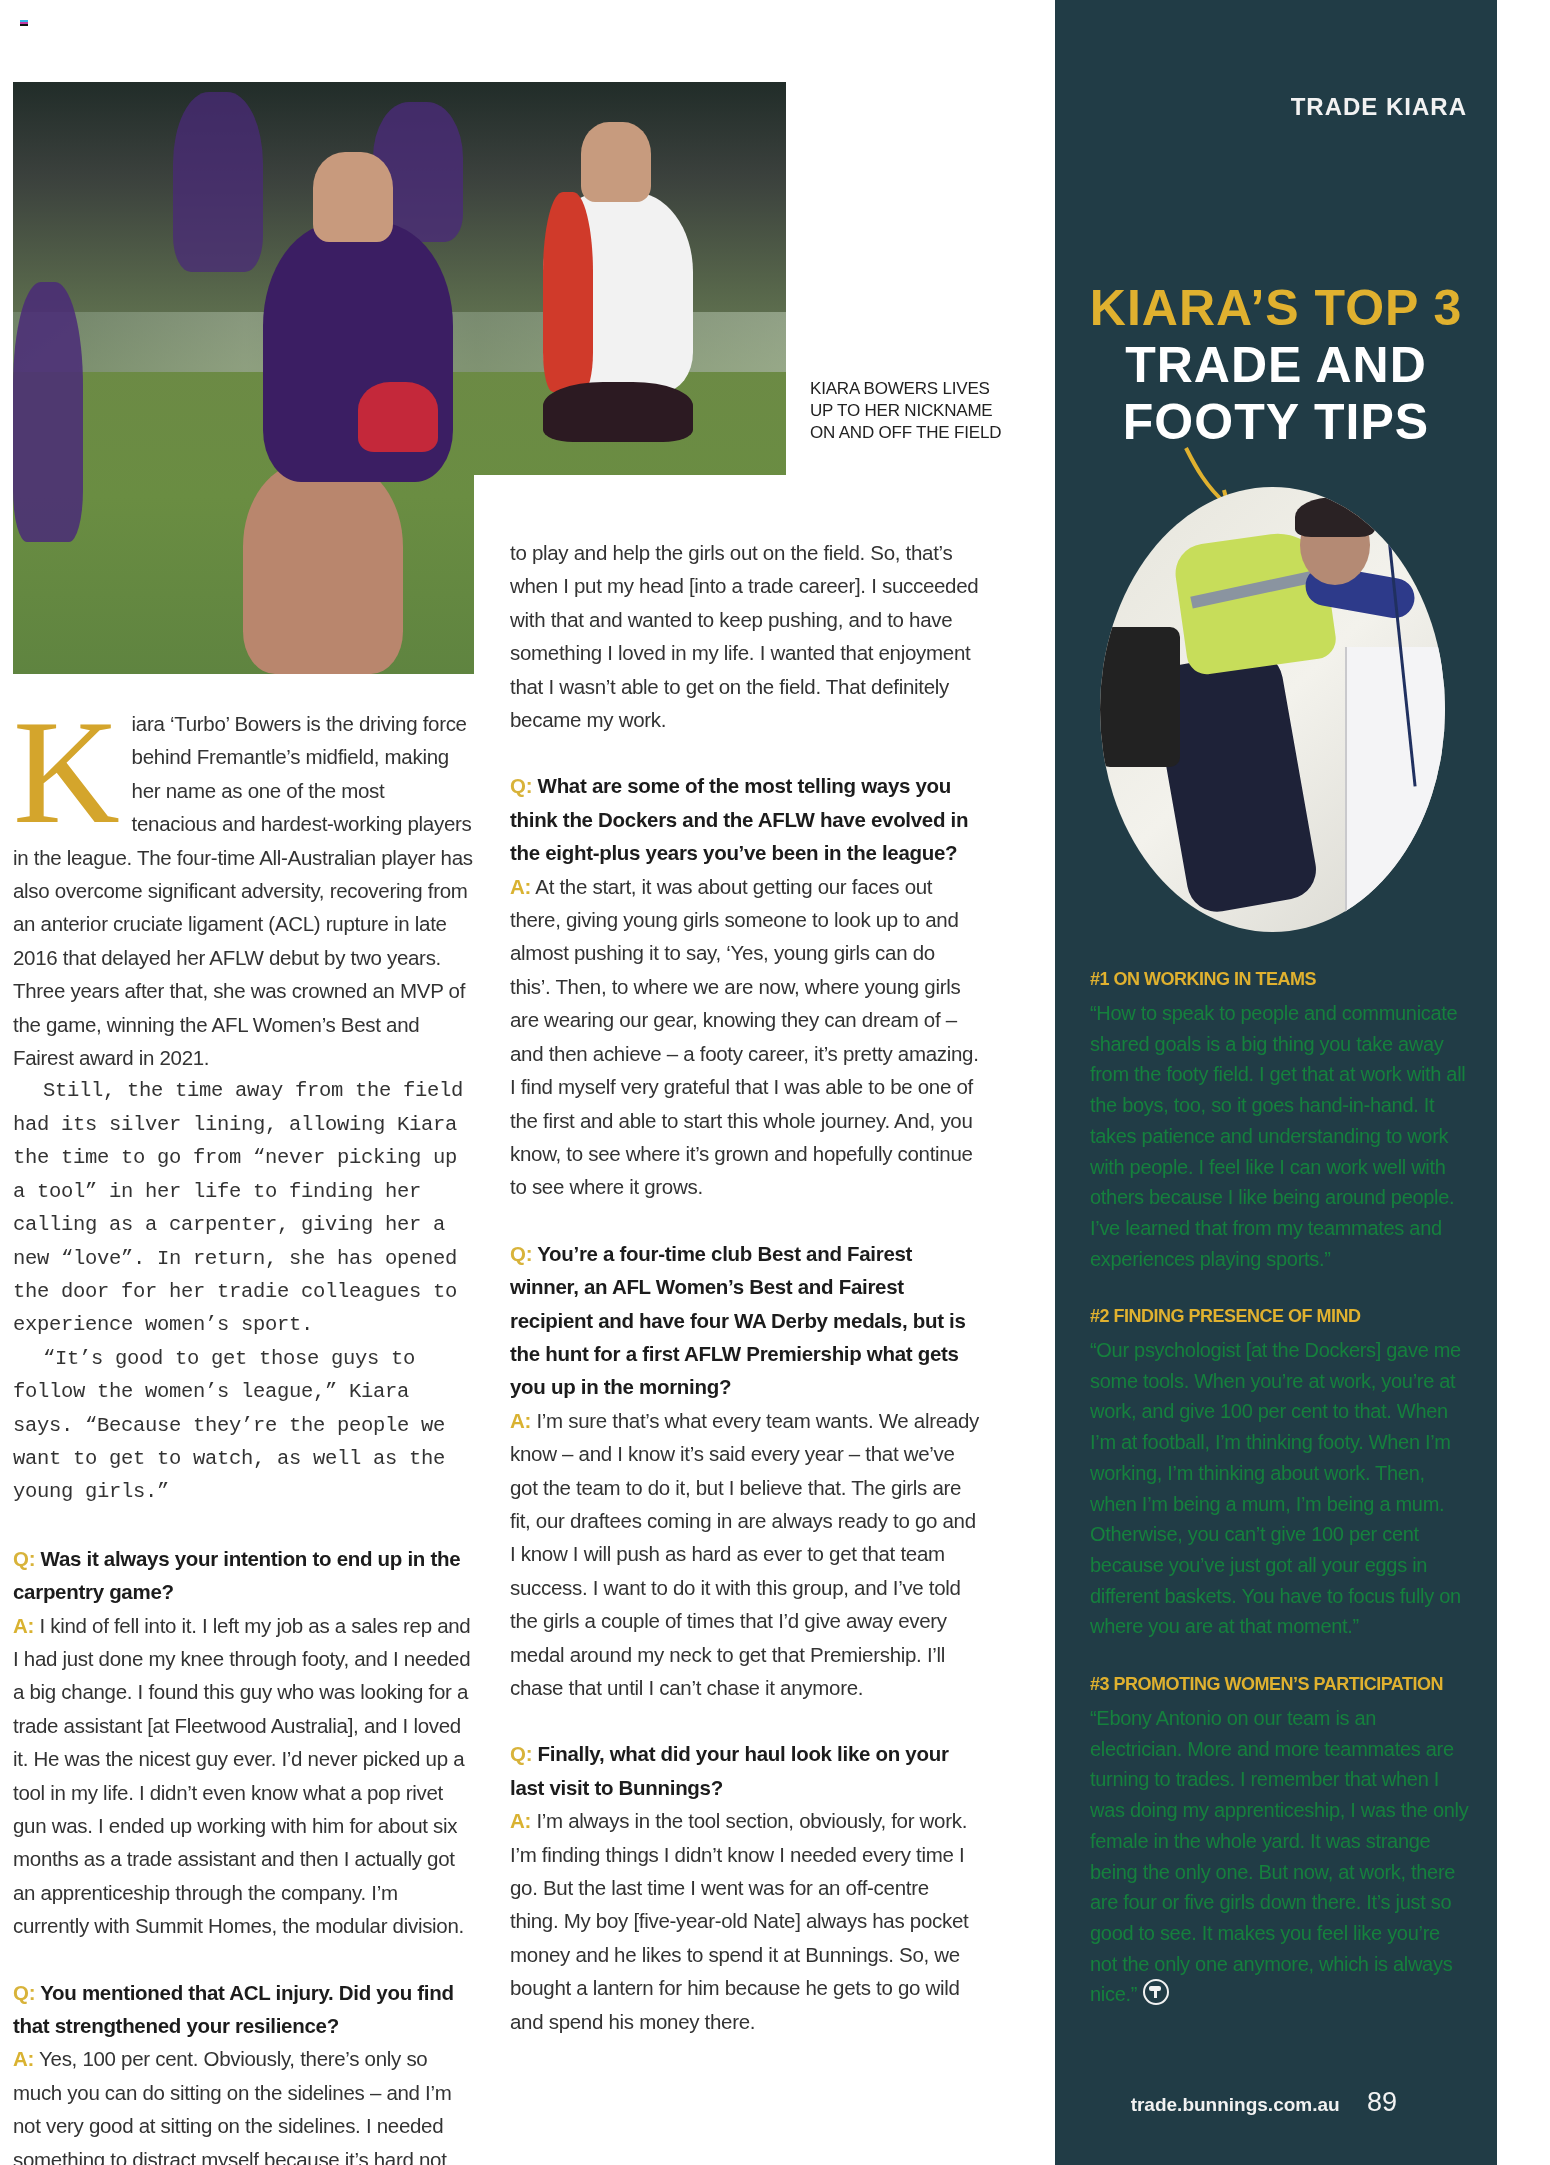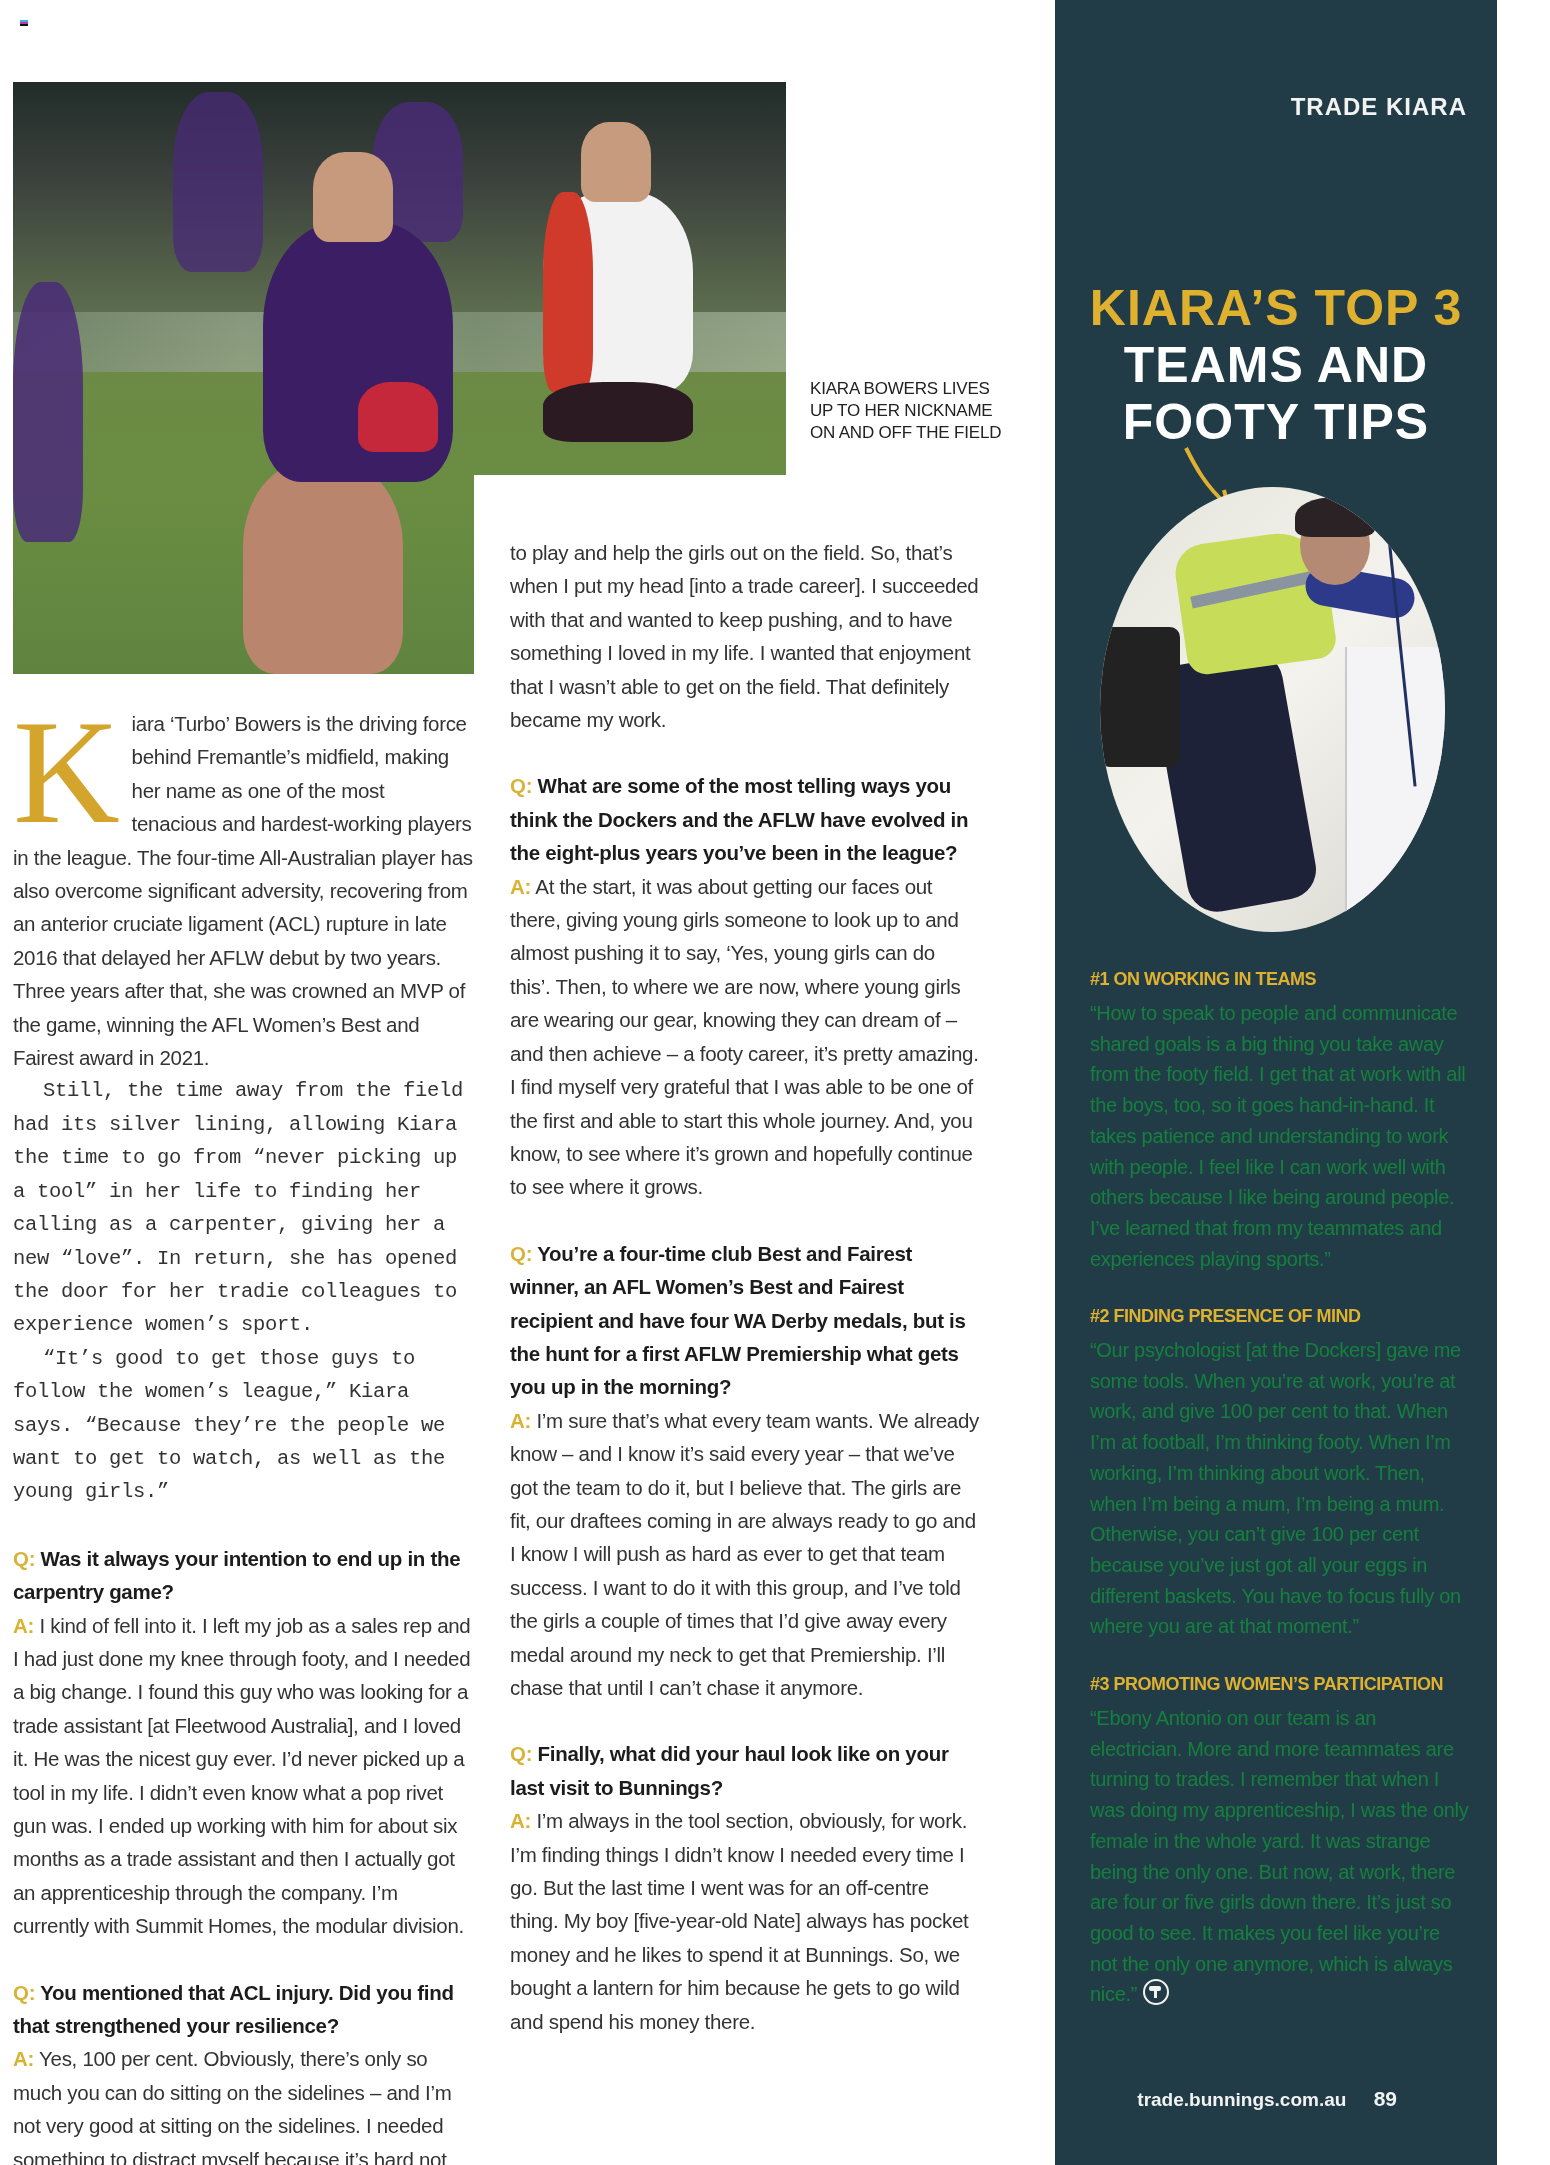--- a/index.html
+++ b/index.html
@@ -72,21 +72,21 @@
   .tip1 { top:965px; }
   .tip2 { top:1302px; }
   .tip3 { top:1670px; }
   .end-icon { display:inline-block; width:22px; height:22px; border:2px solid #f2f2f2; border-radius:50%;
               vertical-align:-4px; margin-left:6px; position:relative; }
   .end-icon::after { content:""; position:absolute; left:4px; top:5px; width:12px; height:5px; background:#f2f2f2; border-radius:2px; }
   .end-icon::before { content:""; position:absolute; left:9px; top:8px; width:3px; height:9px; background:#f2f2f2; }
 
   .footer { position:absolute; right:100px; top:2087px; color:#f2f2f2; font-size:19px; font-weight:bold; }
   .footer .url { margin-right:22px; }
-  .footer .page { font-weight:bold; font-size:21px; }
+  .footer .page { font-weight:normal; font-size:27px; }
 </style>
 </head>
 <body>
 
 <div class="reg-mark">
   <span style="background:#35b6e8"></span>
     <span style="background:#c23aa5"></span>
     <span style="background:#111"></span>
 </div>
 
@@ -132,21 +132,21 @@
   <p><span class="alabel">A:</span> <span>I’m sure that’s what every team wants. We already know – and I know it’s said every year – that we’ve got the team to do it, but I believe that. The girls are fit, our draftees coming in are always ready to go and I know I will push as hard as ever to get that team success. I want to do it with this group, and I’ve told the girls a couple of times that I’d give away every medal around my neck to get that Premiership. I’ll chase that until I can’t chase it anymore.</span></p>
   <div class="qa-gap"></div>
   <p class="q"><span class="qlabel">Q:</span> <span>Finally, what did your haul look like on your last visit to Bunnings?</span></p>
   <p><span class="alabel">A:</span> <span>I’m always in the tool section, obviously, for work. I’m finding things I didn’t know I needed every time I go. But the last time I went was for an off-centre thing. My boy [five-year-old Nate] always has pocket money and he likes to spend it at Bunnings. So, we bought a lantern for him because he gets to go wild and spend his money there.</span></p>
 </div>
 
 <div class="sidebar">
   <div class="section-label">TRADE KIARA</div>
   <div class="tips-title">
     <span class="l1">KIARA’S TOP 3</span>
-    <span class="l2">TEAMS AND</span>
+    <span class="l2">TRADE AND</span>
     <span class="l3">FOOTY TIPS</span>
   </div>
   <div class="footer">
     <span class="url">trade.bunnings.com.au</span>
     <span class="page">89</span>
   </div>
 </div>
 
 <svg class="arrow" width="70" height="70" viewBox="0 0 70 70">
   <path d="M6 2 C 16 22, 26 40, 46 58" stroke="#e0b12f" stroke-width="4" fill="none"></path>

